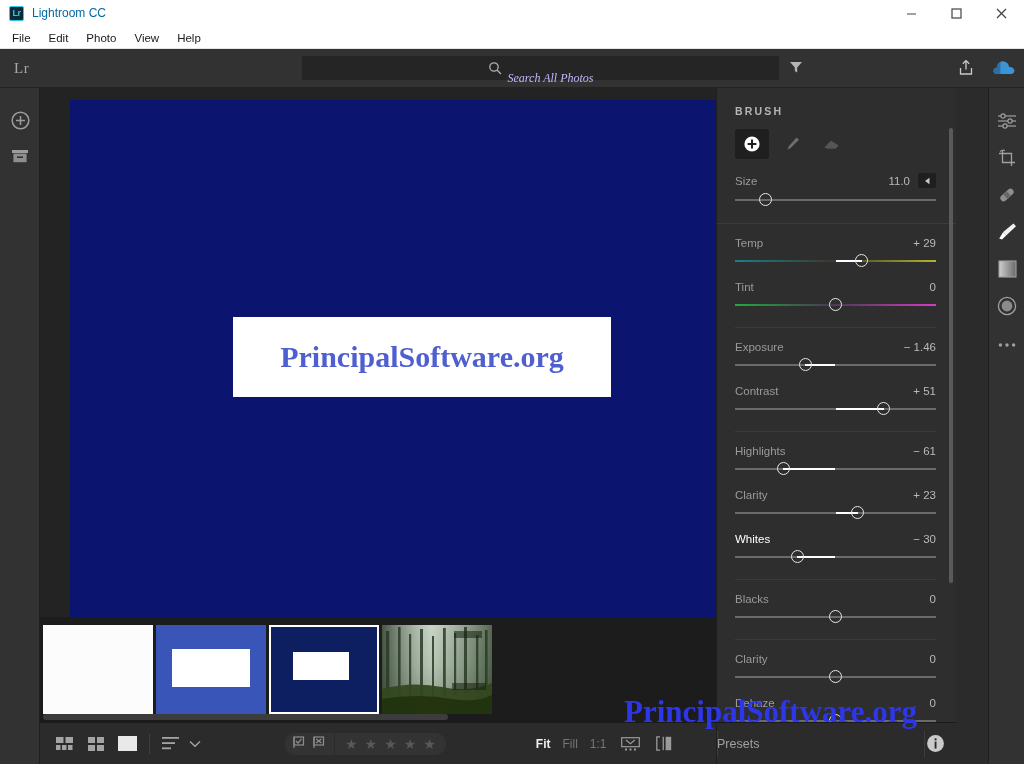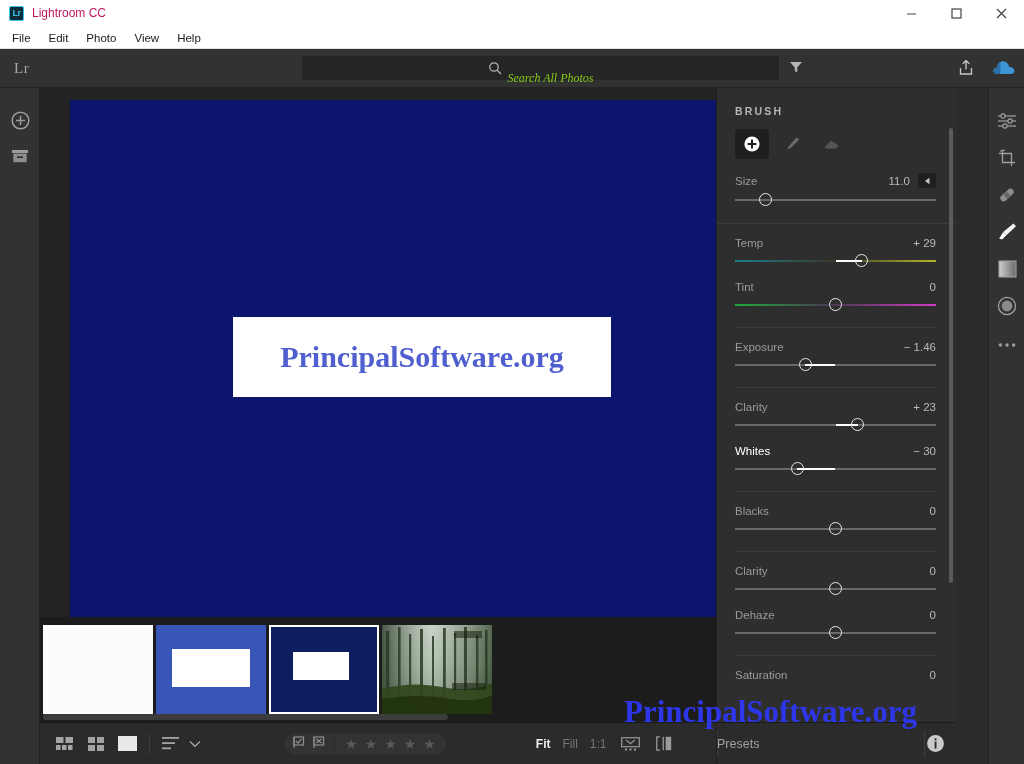--- a/index.html
+++ b/index.html
@@ -16,21 +16,21 @@
     background:#ffffff; display:flex; align-items:center;
     border-bottom:1px solid #ffffff;
   }
   .lr-logo {
     width:15px; height:15px; margin-left:9px; margin-right:8px;
     background:#0b2b35; border:1px solid #31c5f0; border-radius:2px;
     color:#31c5f0; font-size:9px; font-weight:bold;
     display:flex; align-items:center; justify-content:center;
     letter-spacing:-0.5px;
   }
-  .win-title { font-size:12px; color:#be185d; }
+  .win-title { font-size:12px; color:#0369a1; }
   .win-btns { margin-left:auto; display:flex; height:27px; }
   .win-btn {
     width:45px; height:27px; display:flex; align-items:center; justify-content:center;
     color:#333; font-size:11px;
   }
   .win-btn svg { display:block; }
 
   
   .menubar {
     position:absolute; left:0; top:27px; width:1024px; height:22px;
@@ -52,21 +52,21 @@
     margin-left:14px; font-size:15px; color:#a8a8a8; letter-spacing:0.5px;
     font-family:"Liberation Serif", serif;
   }
   .searchbox {
     position:absolute; left:302px; top:56px; width:477px; height:24px;
     background:#252525; display:flex; align-items:center; justify-content:center;
     border-radius:1px;
   }
   .search-ico { margin-right:6px; display:flex; align-items:center; }
   .search-ph {
-    font-size:12px; color:#84cc16; font-style:italic;
+    font-size:12px; color:#c4b5fd; font-style:italic;
     font-family:"Liberation Serif", serif;
     margin-top:20px;
   }
   .filter-ico { position:absolute; left:789px; top:60px; }
   .share-ico  { position:absolute; left:958px; top:59px; }
   .cloud-ico  { position:absolute; left:992px; top:58px; }
 
   
   .leftrail {
     position:absolute; left:0; top:88px; width:40px; height:676px;
@@ -514,21 +514,43 @@
           <div class="srow-top">
             <span class="srow-label">Exposure</span>
             <span class="srow-val">− 1.46</span>
           </div>
           <div class="track">
             <div class="track-base"></div>
             <div class="track-fill" style="left: 35%; width: 15%;"></div>
             <div class="knob" style="left: 35%;"></div>
           </div>
         </div>
+        <div class="slider-row">
+          <div class="srow-top">
+            <span class="srow-label">Contrast</span>
+            <span class="srow-val">+ 51</span>
+          </div>
+          <div class="track">
+            <div class="track-base"></div>
+            <div class="track-fill" style="left: 50%; width: 24%;"></div>
+            <div class="knob" style="left: 74%;"></div>
+          </div>
+        </div>
         <div class="sdivider" style="margin-top: 15px;"></div>
+        <div class="slider-row">
+          <div class="srow-top">
+            <span class="srow-label">Highlights</span>
+            <span class="srow-val">− 61</span>
+          </div>
+          <div class="track">
+            <div class="track-base"></div>
+            <div class="track-fill" style="left: 24%; width: 26%;"></div>
+            <div class="knob" style="left: 24%;"></div>
+          </div>
+        </div>
         <div class="slider-row">
           <div class="srow-top">
             <span class="srow-label">Clarity</span>
             <span class="srow-val">+ 23</span>
           </div>
           <div class="track">
             <div class="track-base"></div>
             <div class="track-fill" style="left: 50%; width: 11%;"></div>
             <div class="knob" style="left: 61%;"></div>
           </div>

